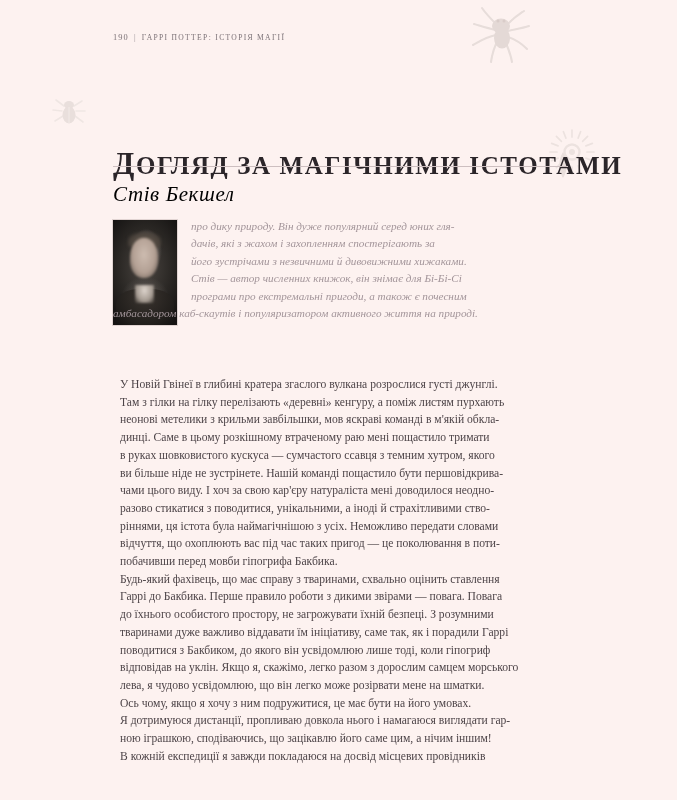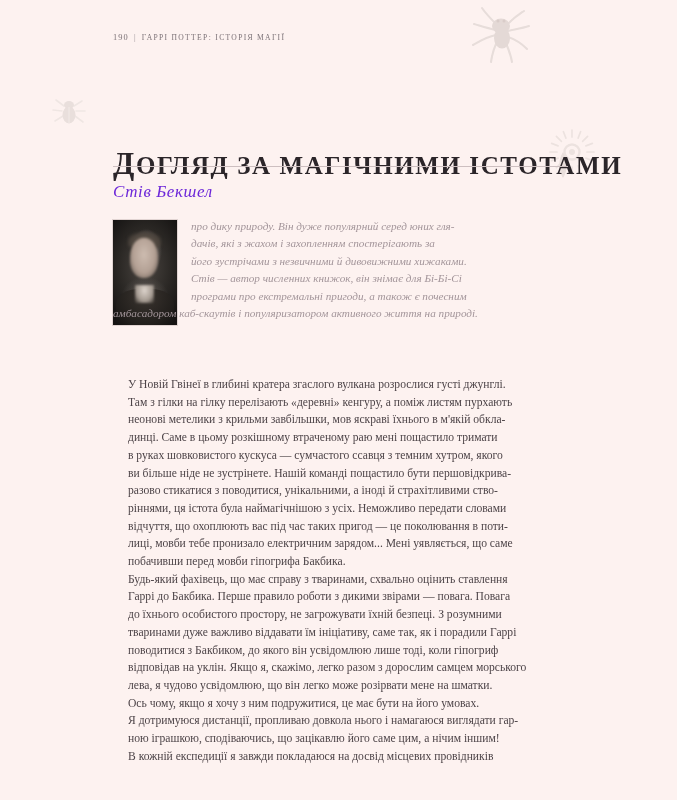--- a/index.html
+++ b/index.html
@@ -87,23 +87,23 @@
     background: #cdbfc0;
   }
 
   
   .byline {
     position: absolute;
     left: 113px;
     top: 182px;
     font-family: "Liberation Serif", serif;
     font-style: italic;
-    font-size: 17px;
+    font-size: 21px;
     letter-spacing: .6px;
-    color: #6d28d9;
+    color: #000000;
     white-space: nowrap;
   }
 
   
   .portrait {
     position: absolute;
     left: 113px;
     top: 220px;
     width: 64px;
     height: 105px;
@@ -166,21 +166,21 @@
     line-height: 17.4px;
     color: #a3959a;
     text-align: justify;
     text-justify: inter-word;
   }
   .bio .bio-line { display: block; white-space: nowrap; }
 
   
   .body-text {
     position: absolute;
-    left: 113px;
+    left: 105px;
     top: 376px;
     width: 455px;
     font-family: "Liberation Serif", serif;
     font-size: 11.6px;
     line-height: 17.7px;
     color: #4d4448;
     text-align: justify;
   }
   .body-text p {
     margin: 0;
@@ -289,28 +289,28 @@
     <span class="bio-line">Стів — автор численних книжок, він знімає для Бі-Бі-Сі</span>
     <span class="bio-line">програми про екстремальні пригоди, а також є почесним</span>
     <span class="bio-line" style="margin-left:-78px;">амбасадором каб-скаутів і популяризатором активного життя на природі.</span>
   </div>
 
   <div class="body-text">
 
     <p>
       <span class="para-line first">У Новій Гвінеї в глибині кратера згаслого вулкана розрослися густі джунглі.</span>
       <span class="para-line">Там з гілки на гілку перелізають «деревні» кенгуру, а поміж листям пурхають</span>
-      <span class="para-line">неонові метелики з крильми завбільшки, мов яскраві їхнього в м'якій обкла-</span>
+      <span class="para-line">неонові метелики з крильми завбільшки, мов яскраві команді в м'якій обкла-</span>
       <span class="para-line">динці. Саме в цьому розкішному втраченому раю мені пощастило тримати</span>
       <span class="para-line">в руках шовковистого кускуса — сумчастого ссавця з темним хутром, якого</span>
       <span class="para-line">ви більше ніде не зустрінете. Нашій команді пощастило бути першовідкрива-</span>
+      <span class="para-line">чами цього виду. І хоч за свою кар'єру натураліста мені доводилося неодно-</span>
       <span class="para-line">разово стикатися з поводитися, унікальними, а іноді й страхітливими ство-</span>
       <span class="para-line">ріннями, ця істота була наймагічнішою з усіх. Неможливо передати словами</span>
       <span class="para-line">відчуття, що охоплюють вас під час таких пригод — це поколювання в поти-</span>
-      <span class="para-line">лиці, мовби тебе пронизало електричним зарядом... Мені уявляється, що саме</span>
       <span class="para-line">побачивши перед мовби гіпогрифа Бакбика.</span>
     </p>
 
     <p>
       <span class="para-line first">Будь-який фахівець, що має справу з тваринами, схвально оцінить ставлення</span>
       <span class="para-line">Гаррі до Бакбика. Перше правило роботи з дикими звірами — повага. Повага</span>
       <span class="para-line">до їхнього особистого простору, не загрожувати їхній безпеці. З розумними</span>
       <span class="para-line">тваринами дуже важливо віддавати їм ініціативу, саме так, як і порадили Гаррі</span>
       <span class="para-line">поводитися з Бакбиком, до якого він усвідомлюю лише тоді, коли гіпогриф</span>
       <span class="para-line">відповідав на уклін. Якщо я, скажімо, легко разом з дорослим самцем морського</span>

